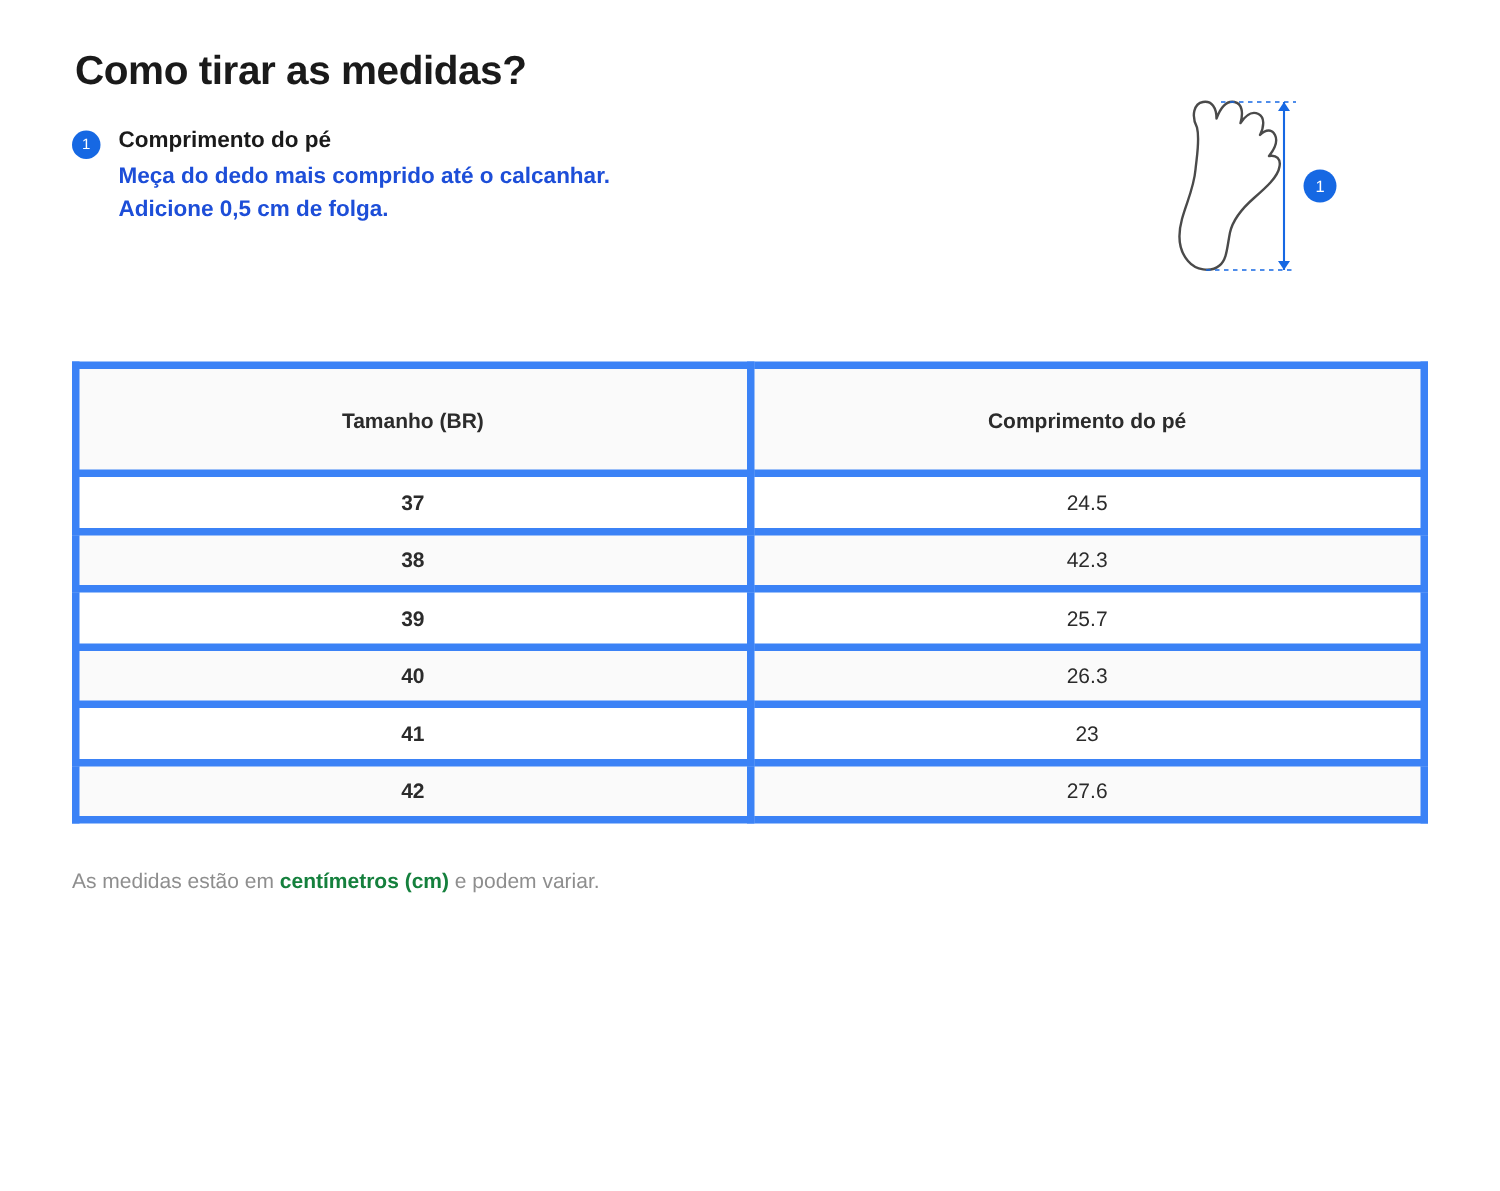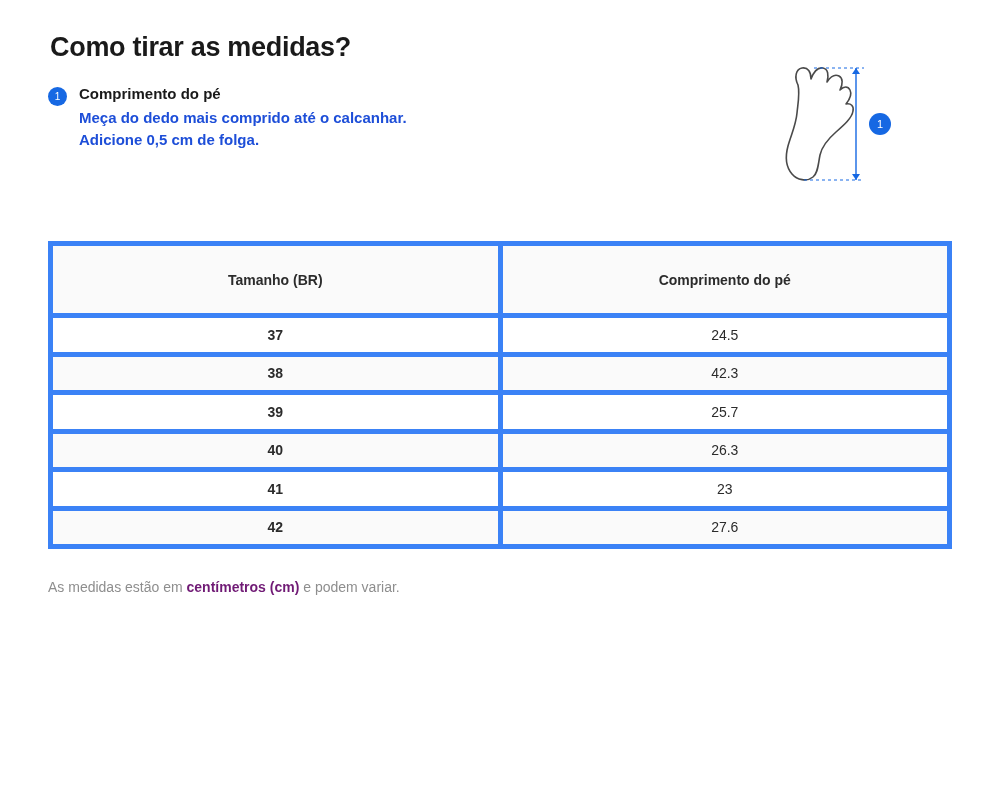--- a/index.html
+++ b/index.html
@@ -125,21 +125,21 @@
   }
   table.size-table tbody tr:nth-child(odd) td {
     background: #ffffff;
   }
 
   .footnote {
     margin-top: 30px;
     font-size: 14px;
     color: #8e8e8e;
   }
-  .footnote b { color: #701a75; }
+  .footnote b { color: #15803d; }
 </style>
 </head>
 <body>
 
 <div class="page">
 
   <h1 class="main-title">Como tirar as medidas?</h1>
 
   <div class="howto">
 

